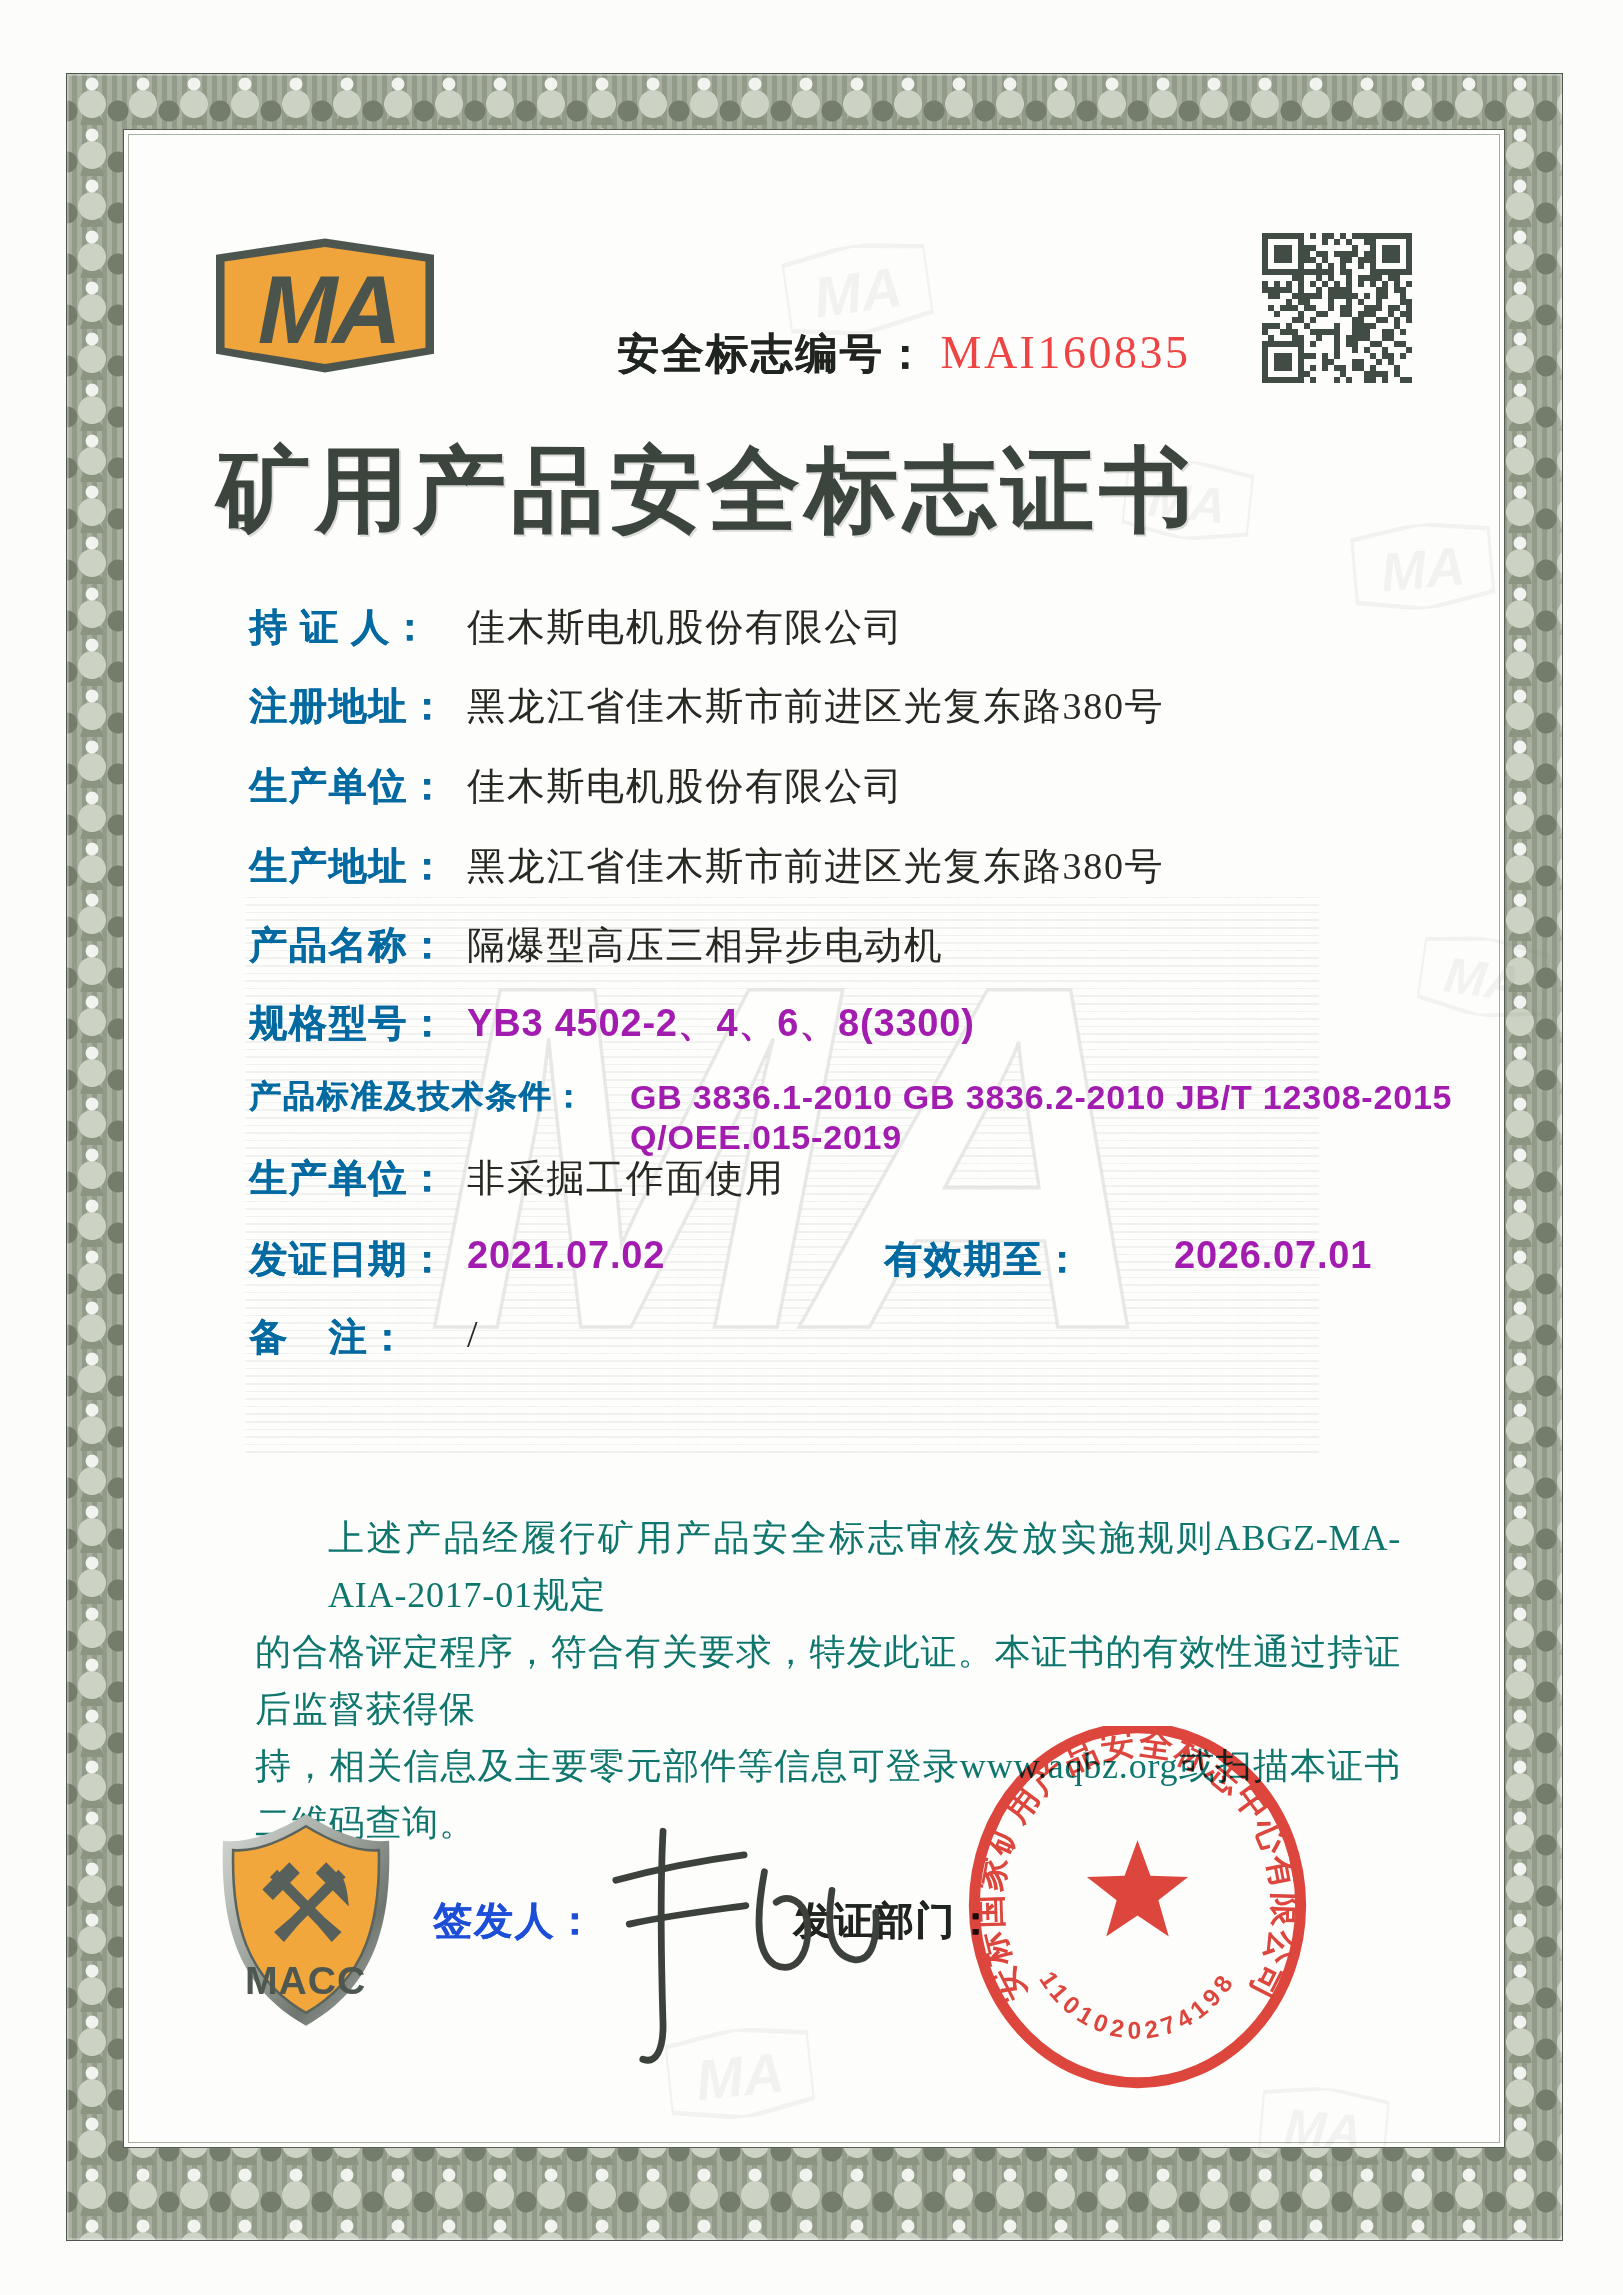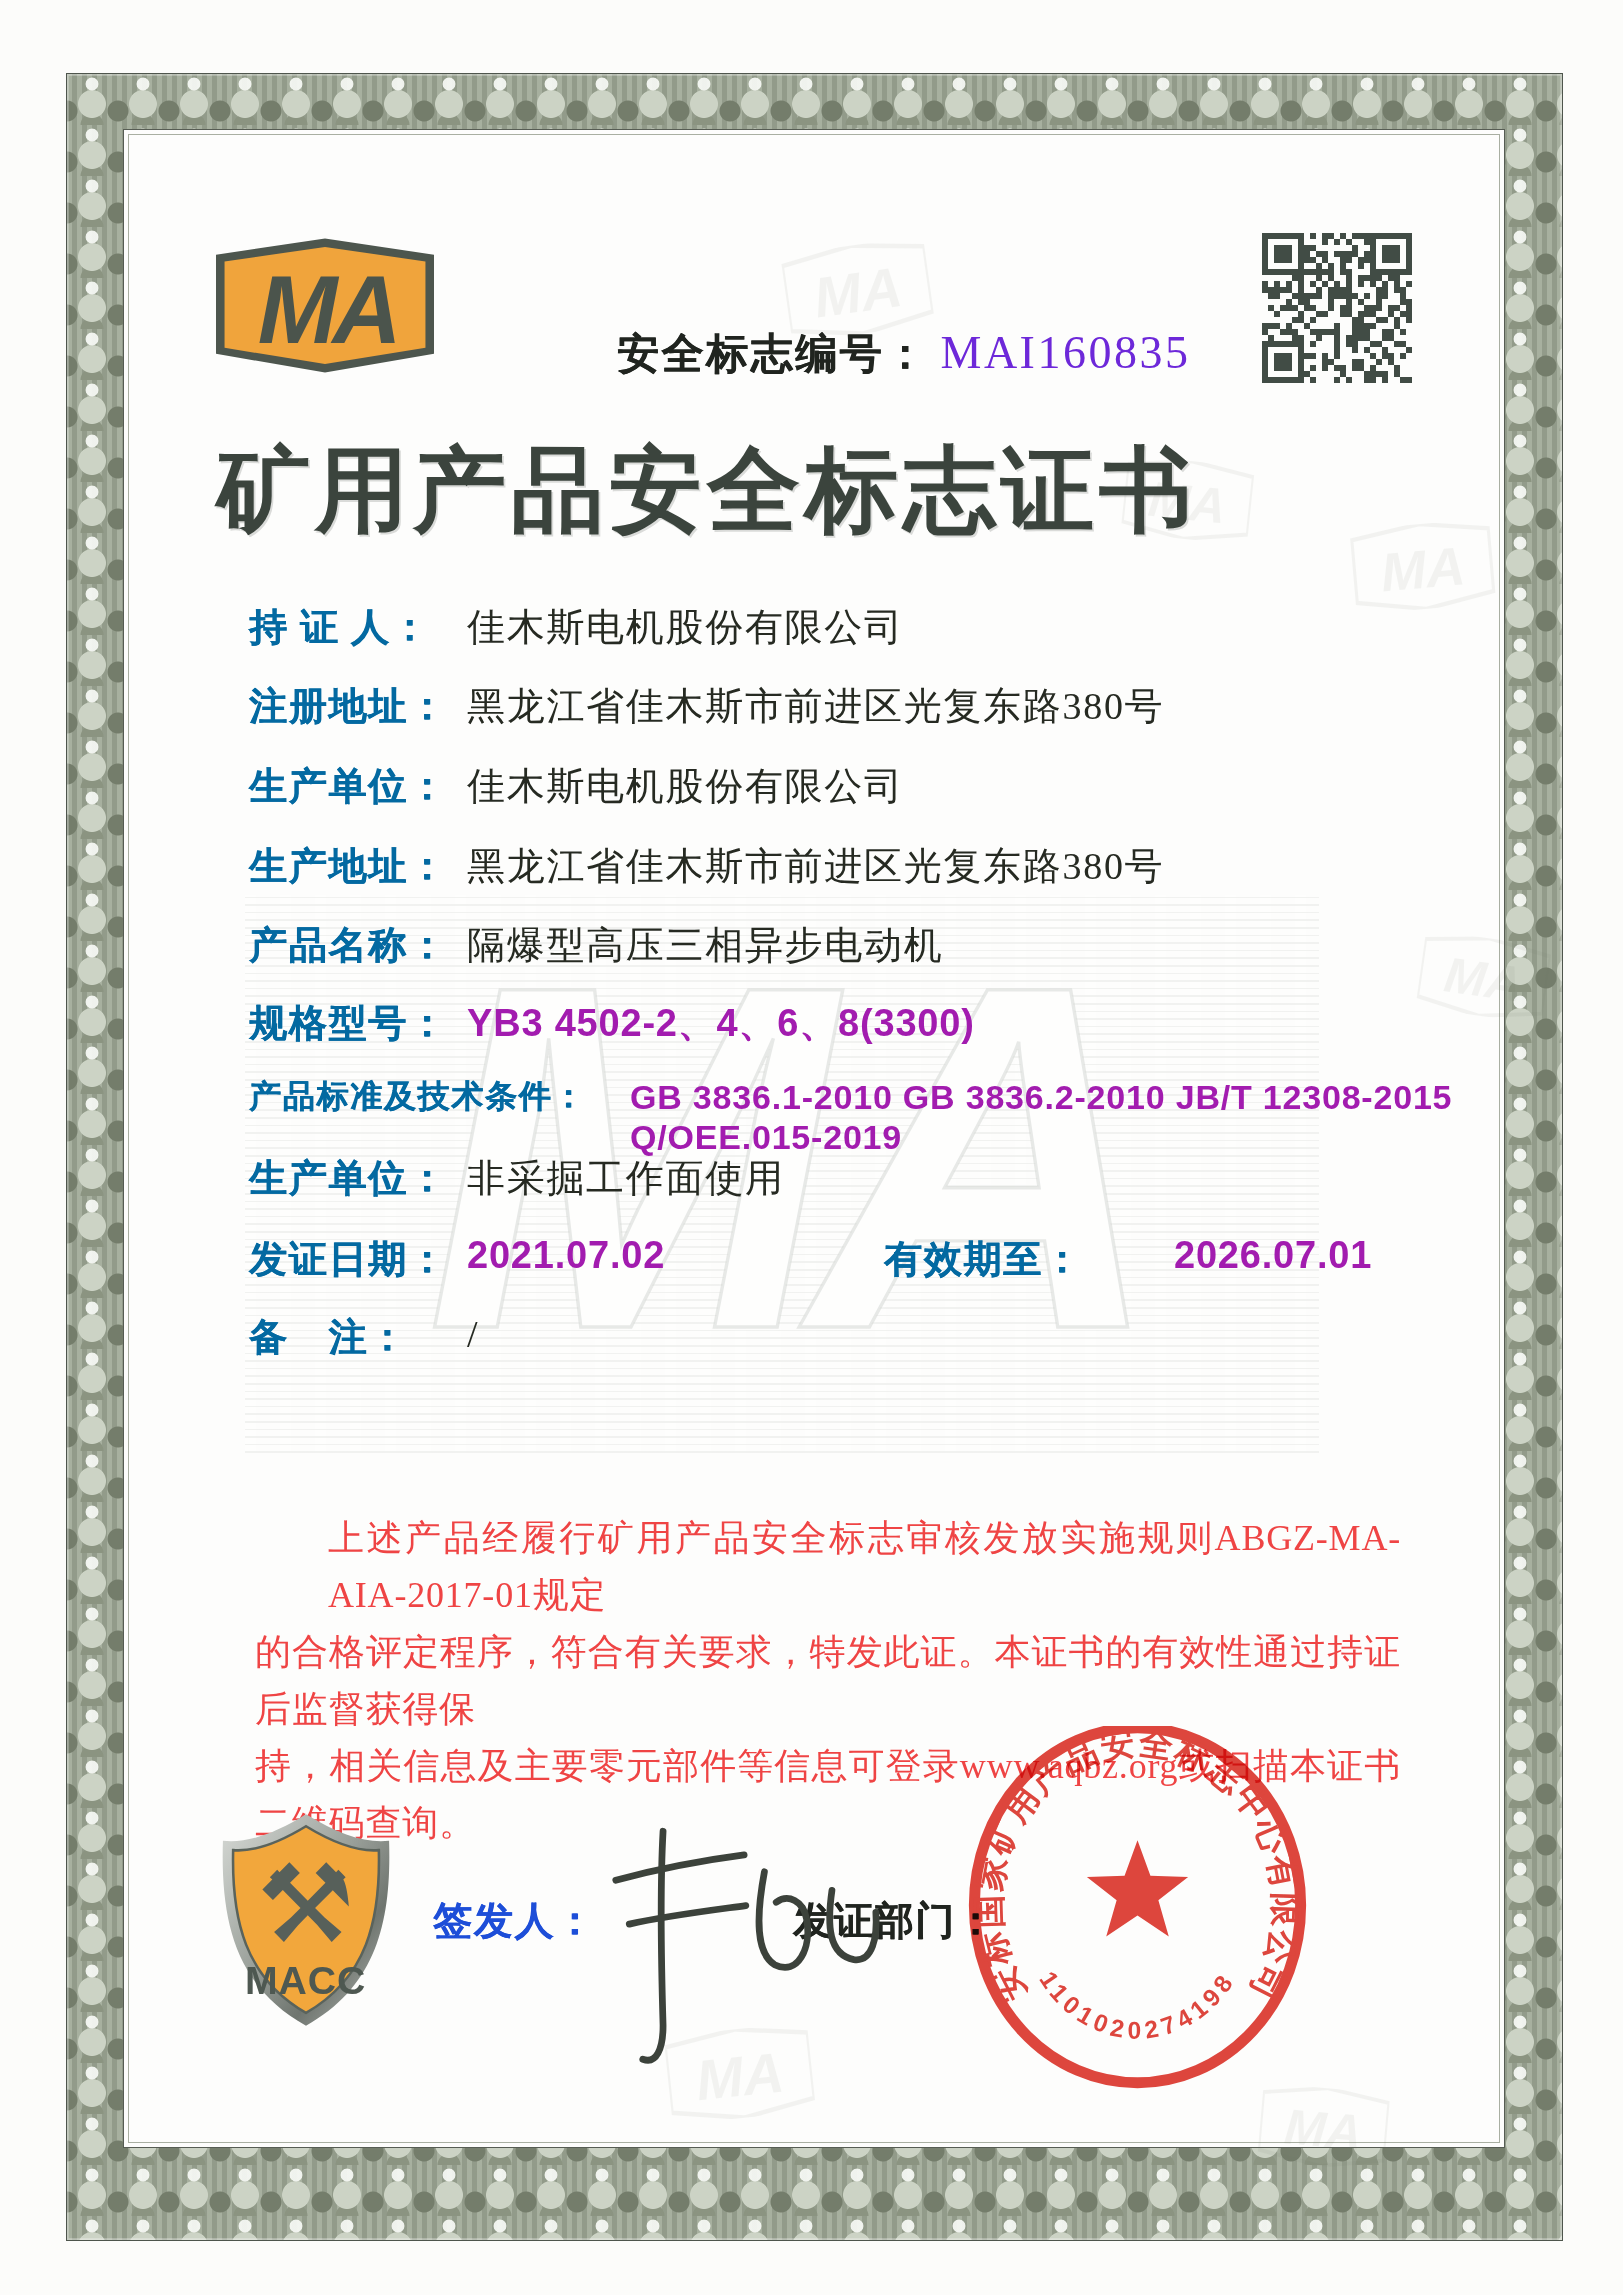--- a/index.html
+++ b/index.html
@@ -28,41 +28,41 @@
             opacity:.55;}
   .wm-ma{position:absolute;left:0;top:-34px;width:100%;height:592px;text-align:center;
          font-family:"Liberation Sans",sans-serif;font-weight:bold;font-style:italic;
          font-size:490px;line-height:592px;letter-spacing:-25px;color:#ffffff;
          text-shadow:0 0 3.4px rgba(255,255,255,.9);-webkit-text-stroke:3.4px rgba(148,156,146,.38);}
   .ghost{position:absolute;z-index:1;opacity:.07;}
   
   .ma-badge{position:absolute;left:216px;top:238px;width:218px;height:135px;z-index:5;}
   .serial-line{position:absolute;left:617px;top:326px;z-index:5;white-space:nowrap;}
   .serial-label{font-size:42px;font-weight:bold;color:#20241f;letter-spacing:2.5px;text-shadow:0.5px 0 currentColor;}
-  .serial-value{font-size:46px;color:#6d28d9;letter-spacing:2.5px;margin-left:12px;text-align:center;}
+  .serial-value{font-size:46px;color:#ef4444;letter-spacing:2.5px;margin-left:12px;text-align:center;}
   .qr{position:absolute;left:1262px;top:233px;z-index:5;}
   .title{position:absolute;left:0;top:428px;width:1414px;text-align:center;z-index:5;
          font-size:93px;font-weight:bold;letter-spacing:5px;color:#3b443d;
          text-shadow:1.7px 1.7px 0 rgba(59,68,61,.18);}
   
   .row{position:absolute;left:0;top:0;width:1623px;z-index:5;white-space:nowrap;}
   .flabel{position:absolute;left:249px;font-size:38px;font-weight:bold;color:#0369a1;
           letter-spacing:1.7px;text-shadow:0.6px 0 currentColor;}
   .fvalue{position:absolute;left:467px;font-size:38px;color:#262a22;letter-spacing:1.7px;}
   .fvalue.num{font-family:"Liberation Sans",sans-serif;font-weight:bold;color:#a21caf;letter-spacing:0.8px;}
   .r0{top:602px}.r1{top:681px}.r2{top:761px}.r3{top:841px}.r4{top:920px}
   .r5{top:998px}.r6{top:1075px}.r7{top:1153px}.r8{top:1234px}.r9{top:1312px}
   .std-label{font-size:32px;}
   .std-v1{left:630px;top:2.5px;font-size:34px;}
   .std-v2{left:630px;top:43px;font-size:34px;}
   .valid-label{left:884px;}
   .valid-value{left:1174px;}
   
   .statement{position:absolute;left:255px;top:1510px;width:1146px;z-index:5;
-             font-size:36px;line-height:57px;color:#ef4444;text-align:justify;letter-spacing:0.8px;}
+             font-size:36px;line-height:57px;color:#0f766e;text-align:justify;letter-spacing:0.8px;}
   .statement .indent{padding-left:73px;}
   
   .macc{position:absolute;left:211px;top:1812px;width:190px;height:216px;z-index:5;}
   .signer-label{position:absolute;left:433px;top:1894px;font-size:39px;font-weight:bold;
                 color:#1d4ed8;z-index:5;letter-spacing:1.7px;text-shadow:0.6px 0 currentColor;}
   .issuer-label{position:absolute;left:793px;top:1894px;font-size:39px;font-weight:bold;
                 color:#20241f;z-index:5;letter-spacing:1.7px;text-shadow:0.6px 0 currentColor;}
   .signature{position:absolute;left:582px;top:1799px;z-index:6;}
   .seal{position:absolute;left:960px;top:1726px;z-index:7;mix-blend-mode:multiply;opacity:.94;}
 </style>

